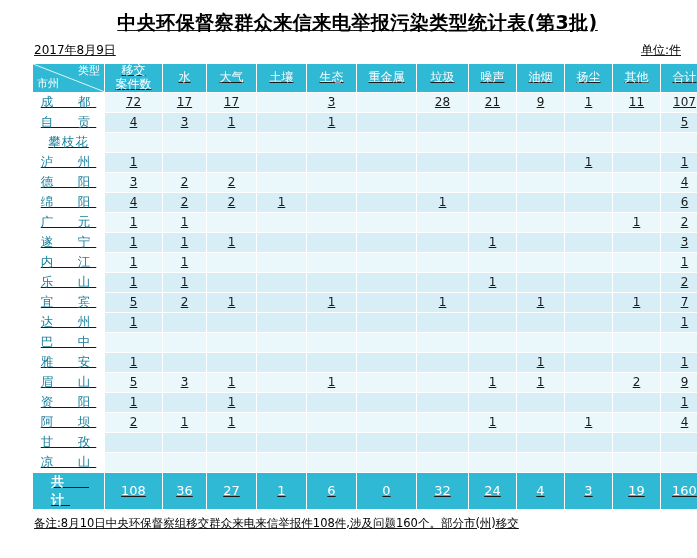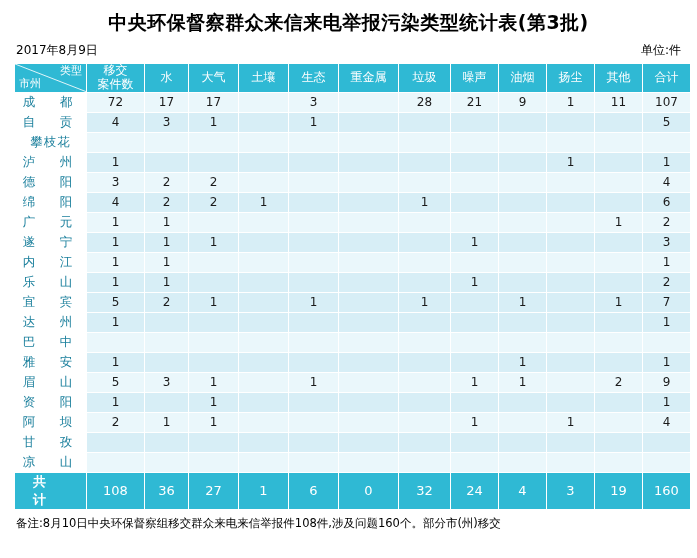--- a/index.html
+++ b/index.html
@@ -12,21 +12,22 @@
     background: #ffffff;
     font-family: "DejaVu Sans", "Liberation Sans", sans-serif;
     color: #1a1a1a;
     overflow: hidden;
   }
   .page {
     position: relative;
     width: 697px;
     height: 558px;
     box-sizing: border-box;
-    padding: 6px 14px 0 14px;
+    padding: 6px 14px 0 32px;
+    text-decoration: underline;
   }
   .title {
     text-align: center;
     font-size: 19px;
     font-weight: bold;
     letter-spacing: 0.5px;
     color: #000;
     margin: 4px 0 6px 0;
     font-family: "DejaVu Sans", "Liberation Sans", sans-serif;
   }

